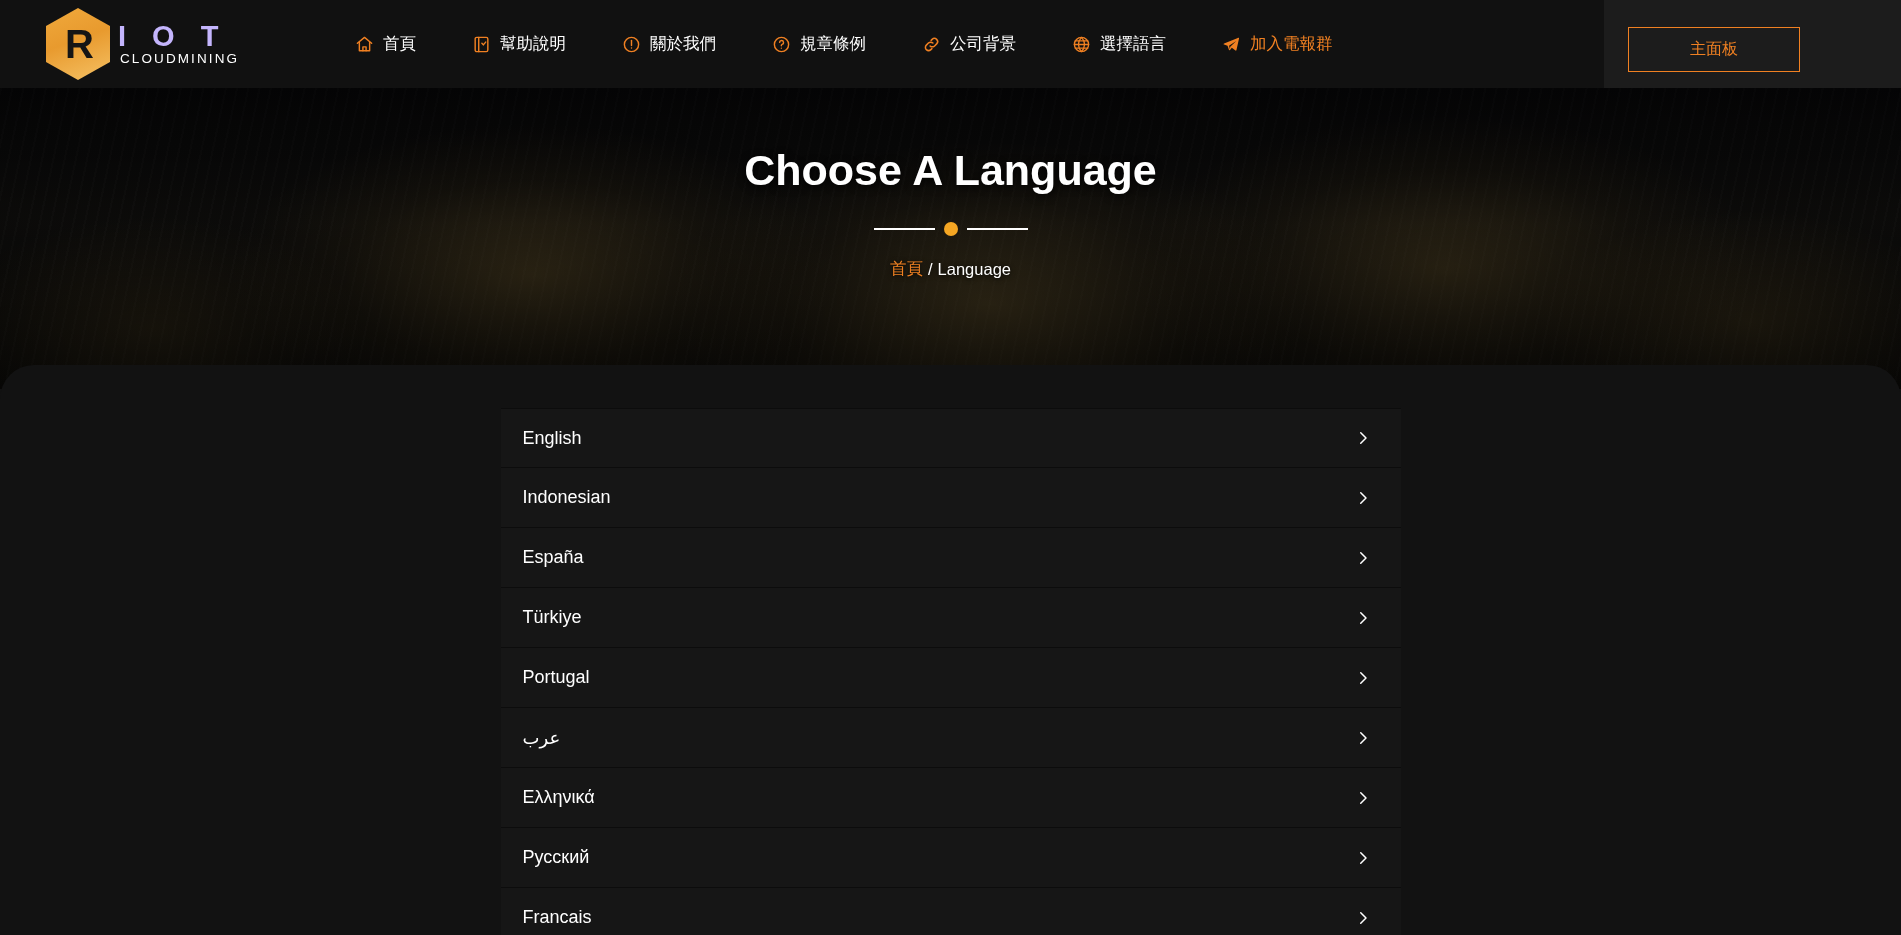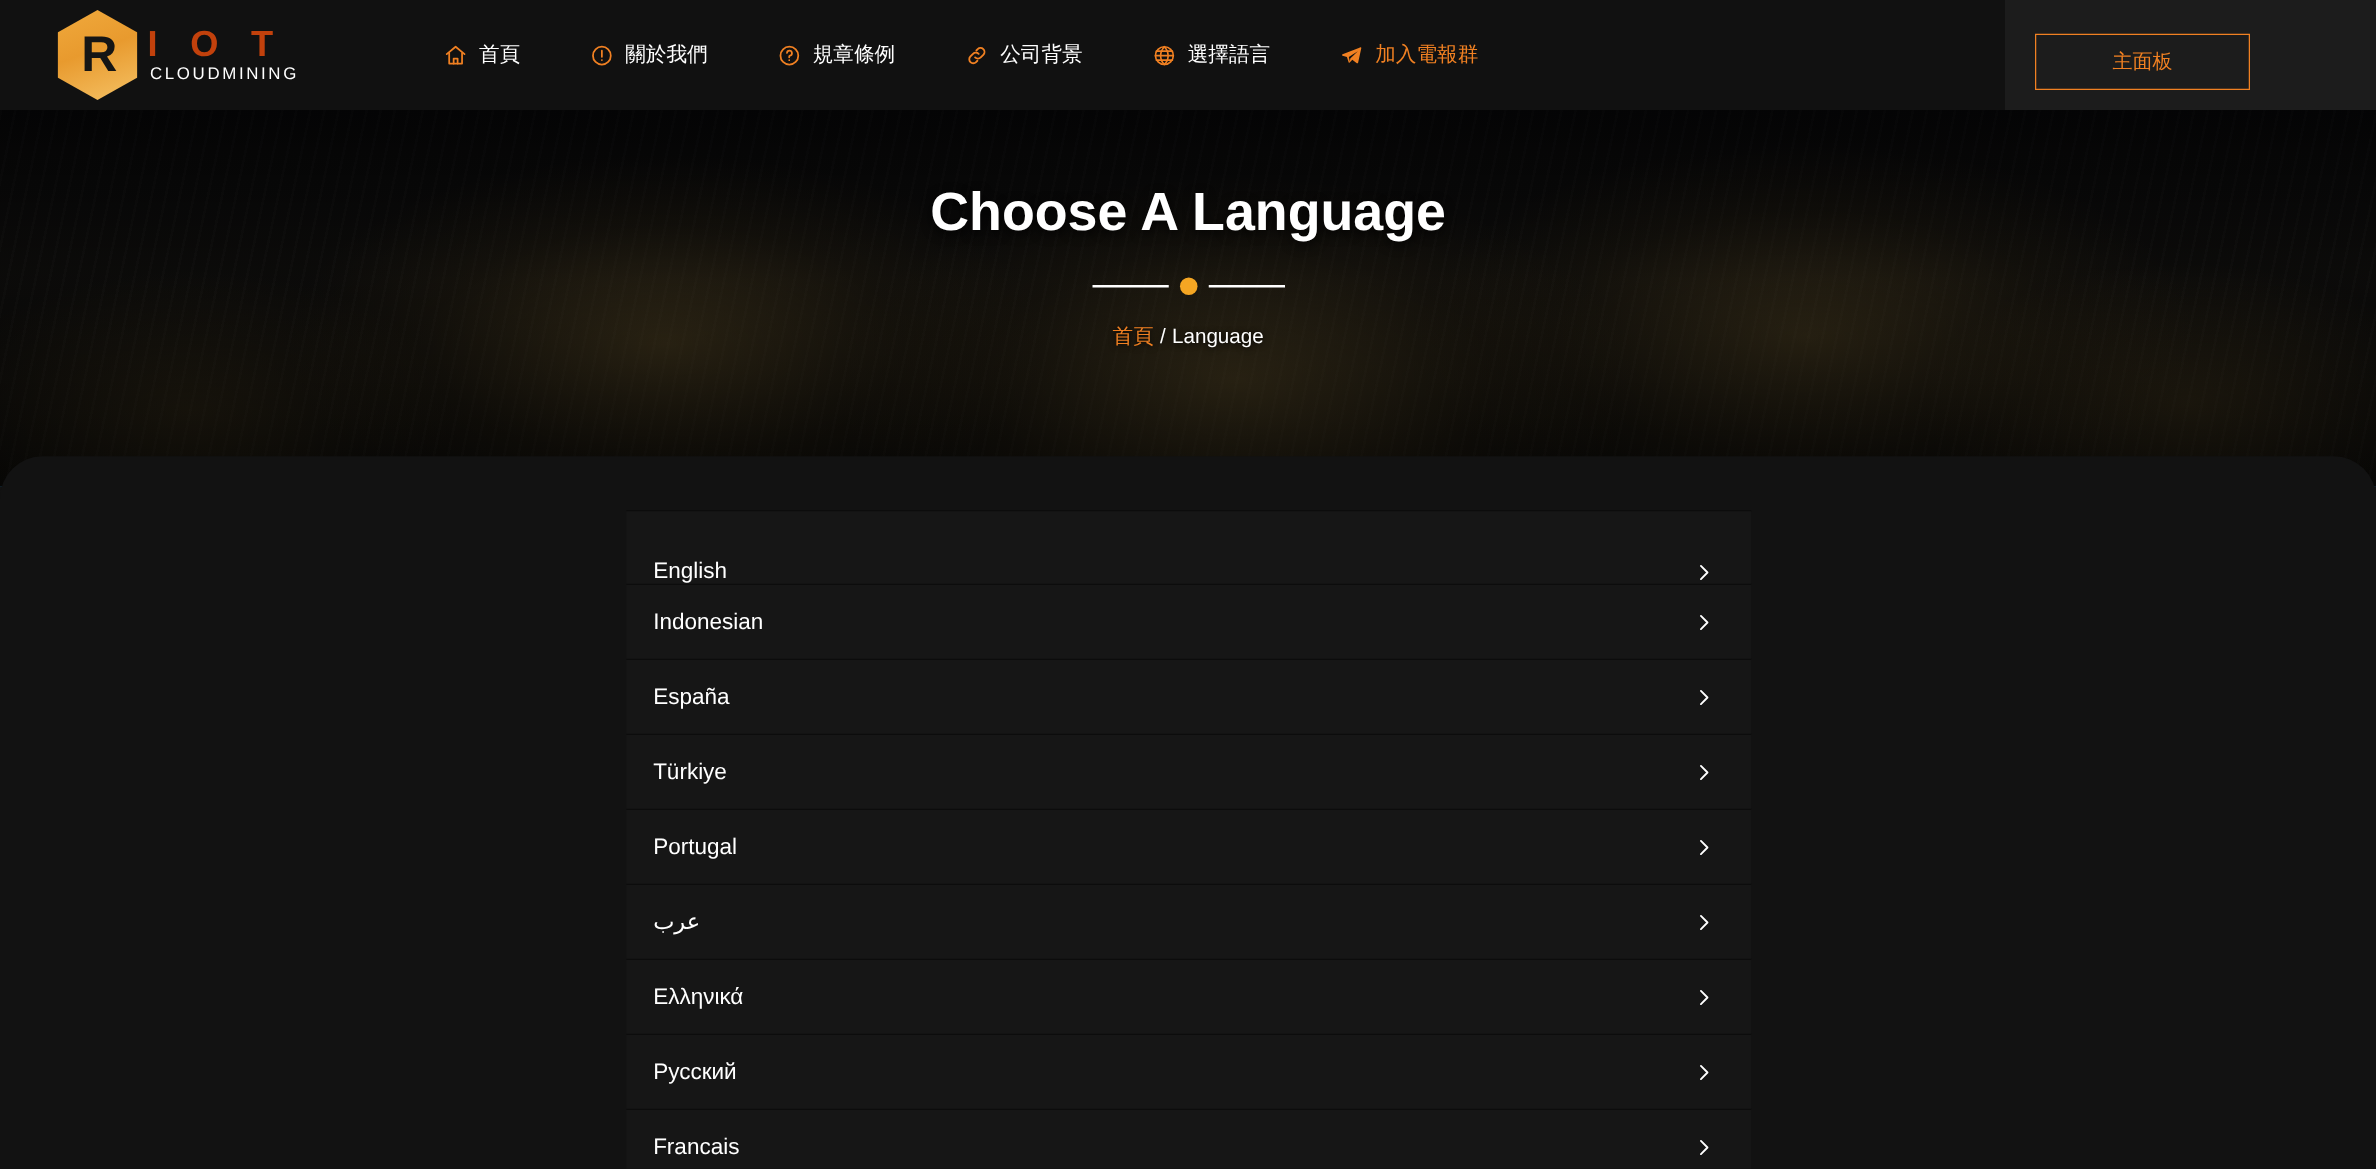--- a/index.html
+++ b/index.html
@@ -62,21 +62,21 @@
   .brand-text {
     display: flex;
     flex-direction: column;
     justify-content: center;
     margin-left: 8px;
   }
   .brand-main {
     font-size: 29px;
     font-weight: 800;
     letter-spacing: 9px;
-    color: #c2410c;
+    color: #c4b5fd;
     line-height: 1.05;
   }
   .brand-sub {
     font-size: 13.5px;
     font-weight: 400;
     letter-spacing: 2.1px;
     color: #ffffff;
     line-height: 1.1;
     margin-top: 1px;
     margin-left: 2px;
@@ -241,21 +241,21 @@
   .lang-row {
     height: 60px;
     background: #161616;
     border-bottom: 1px solid #0c0c0c;
     display: flex;
     align-items: center;
     justify-content: space-between;
     padding: 0 29px 0 22px;
     cursor: pointer;
   }
-  .lang-row:first-child { border-top: 1px solid #0c0c0c; align-items: flex-end; }
+  .lang-row:first-child { border-top: 1px solid #0c0c0c; }
   .lang-row .lang-label {
     font-size: 18px;
     color: #ffffff;
     font-family: "Liberation Sans", "DejaVu Sans", sans-serif;
   }
   .lang-row[data-rtl="true"] .lang-label {
     direction: rtl;
     unicode-bidi: embed;
   }
   .chev {
@@ -291,20 +291,30 @@
       <span class="nav-ico">
         <svg width="19" height="19" viewBox="0 0 24 24" fill="none" stroke="currentColor" stroke-width="1.8" stroke-linecap="round" stroke-linejoin="round">
             <path d="M3 10.5 12 3l9 7.5"></path>
             <path d="M5.5 9.5V20h13V9.5"></path>
             <path d="M10 20v-5h4v5"></path>
           </svg>
       </span>
       <span class="nav-label">首頁</span>
     </a>
 
+    <a class="nav-item">
+      <span class="nav-ico">
+        <svg width="19" height="19" viewBox="0 0 24 24" fill="none" stroke="currentColor" stroke-width="1.8" stroke-linecap="round" stroke-linejoin="round">
+            <rect x="4" y="3" width="16" height="18" rx="2"></rect>
+            <path d="M8.5 3v18"></path>
+            <path d="M12.5 10.5l1.8 2 3-3.5"></path>
+          </svg>
+      </span>
+      <span class="nav-label">幫助說明</span>
+    </a>
 
     <a class="nav-item">
       <span class="nav-ico">
         <svg width="19" height="19" viewBox="0 0 24 24" fill="none" stroke="currentColor" stroke-width="1.8" stroke-linecap="round" stroke-linejoin="round">
             <circle cx="12" cy="12" r="9"></circle>
             <path d="M12 7v6.2"></path>
             <circle cx="12" cy="16.5" r="0.9" fill="currentColor" stroke="none"></circle>
           </svg>
       </span>
       <span class="nav-label">關於我們</span>

